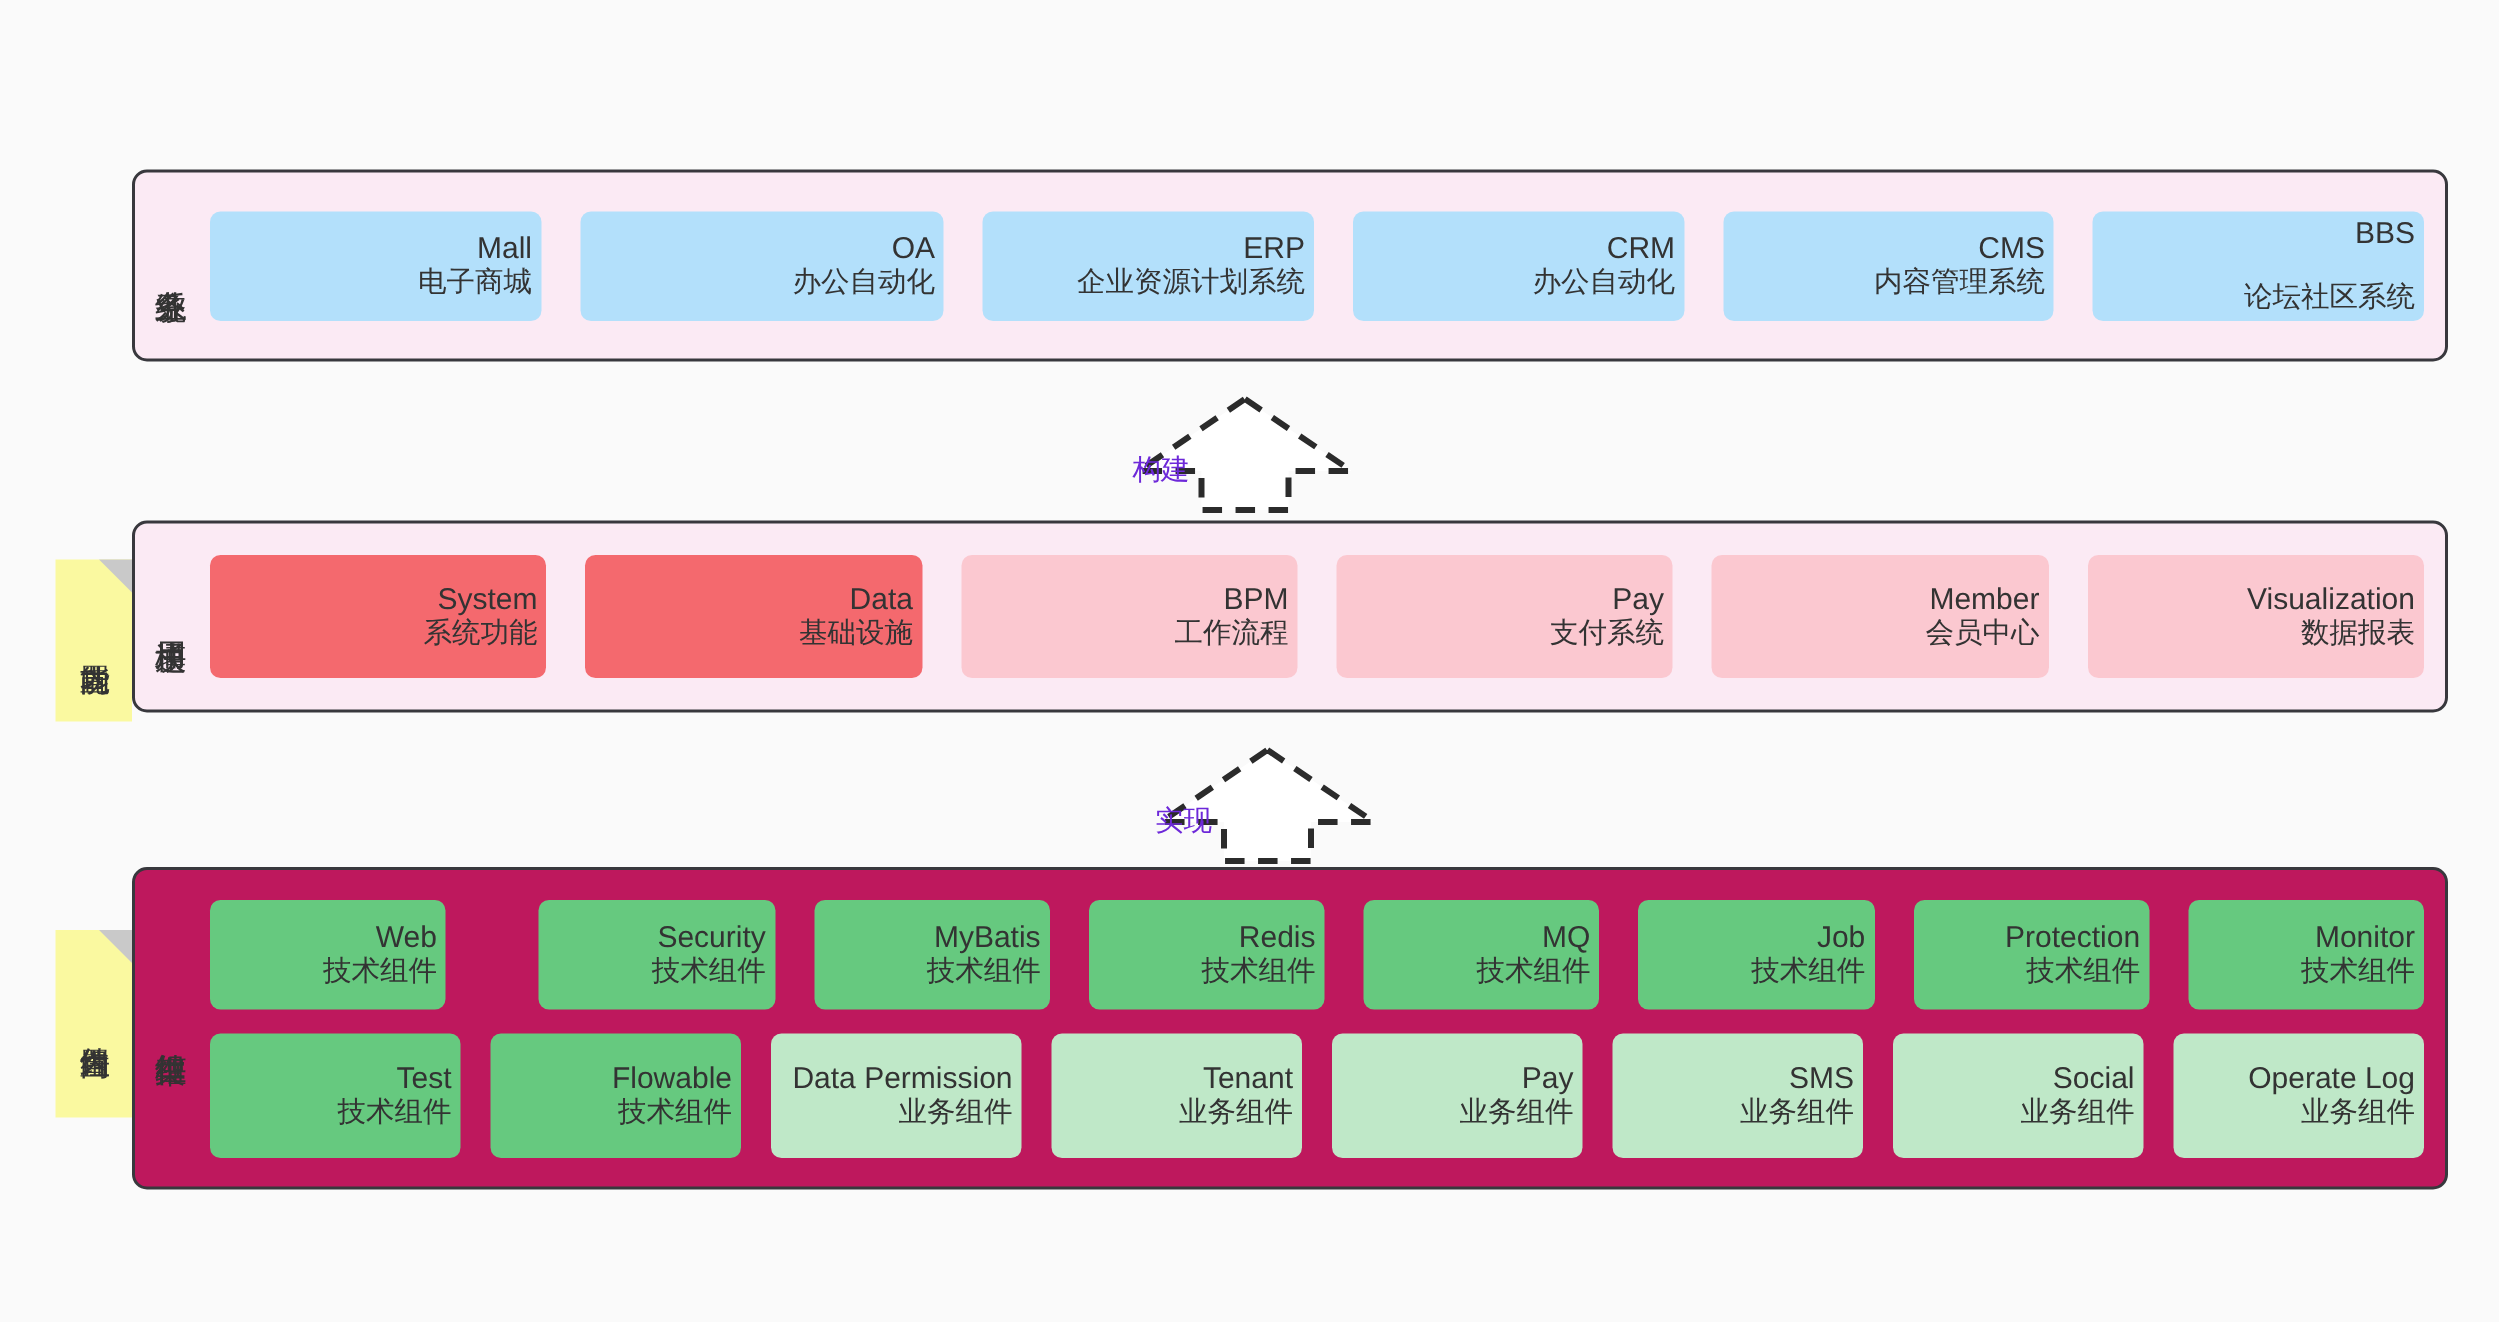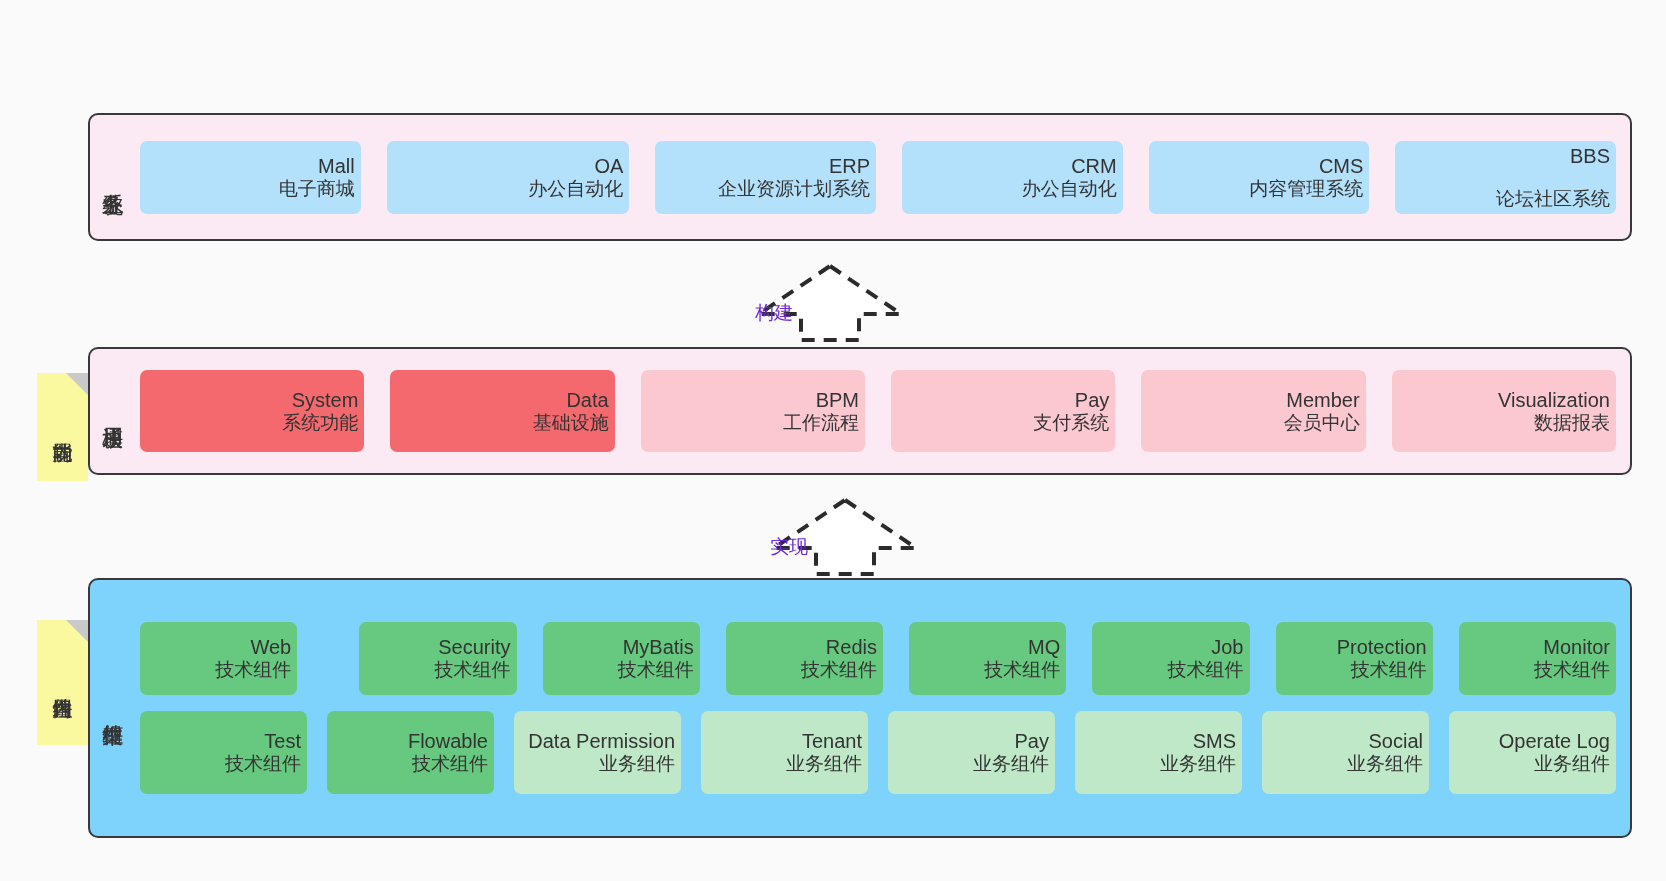--- a/index.html
+++ b/index.html
@@ -218,21 +218,21 @@
       <path d="M 75 4 L 146 52 L 104 52 L 104 78 L 46 78 L 46 52 L 4 52 Z" fill="#ffffff" stroke="#2b2b2b" stroke-width="4" stroke-dasharray="13 9" stroke-linejoin="miter"></path>
     </svg>
     <div class="arrow-label" style="top:38px;">实现</div>
   </div>
 
   <div class="note" id="note-builtin-components" style="left:37px; top:620px; width:51px; height:125px;">
     <span class="fold"></span>
     <span>内置组件</span>
   </div>
 
-  <div class="layer" id="layer-framework-components" style="left: 88px; top: 578px; width: 1544px; height: 260px; background: #7dd3fc; border-color: rgb(56, 56, 61);">
+  <div class="layer" id="layer-framework-components" style="left: 88px; top: 578px; width: 1544px; height: 215px; background: #be185d; border-color: rgb(56, 56, 61);">
     <div class="layer-title">框架组件</div>
     <div class="layer-body">
 
       <div class="row" style="height:73px;">
         <div class="card c-green" style="background: rgb(102, 201, 127);">
           <span class="en">Web</span>
           <span class="cn">技术组件</span>
         </div>
         <div class="card c-green" style="background: rgb(102, 201, 127); margin-left: 36px;">
           <span class="en">Security</span>

